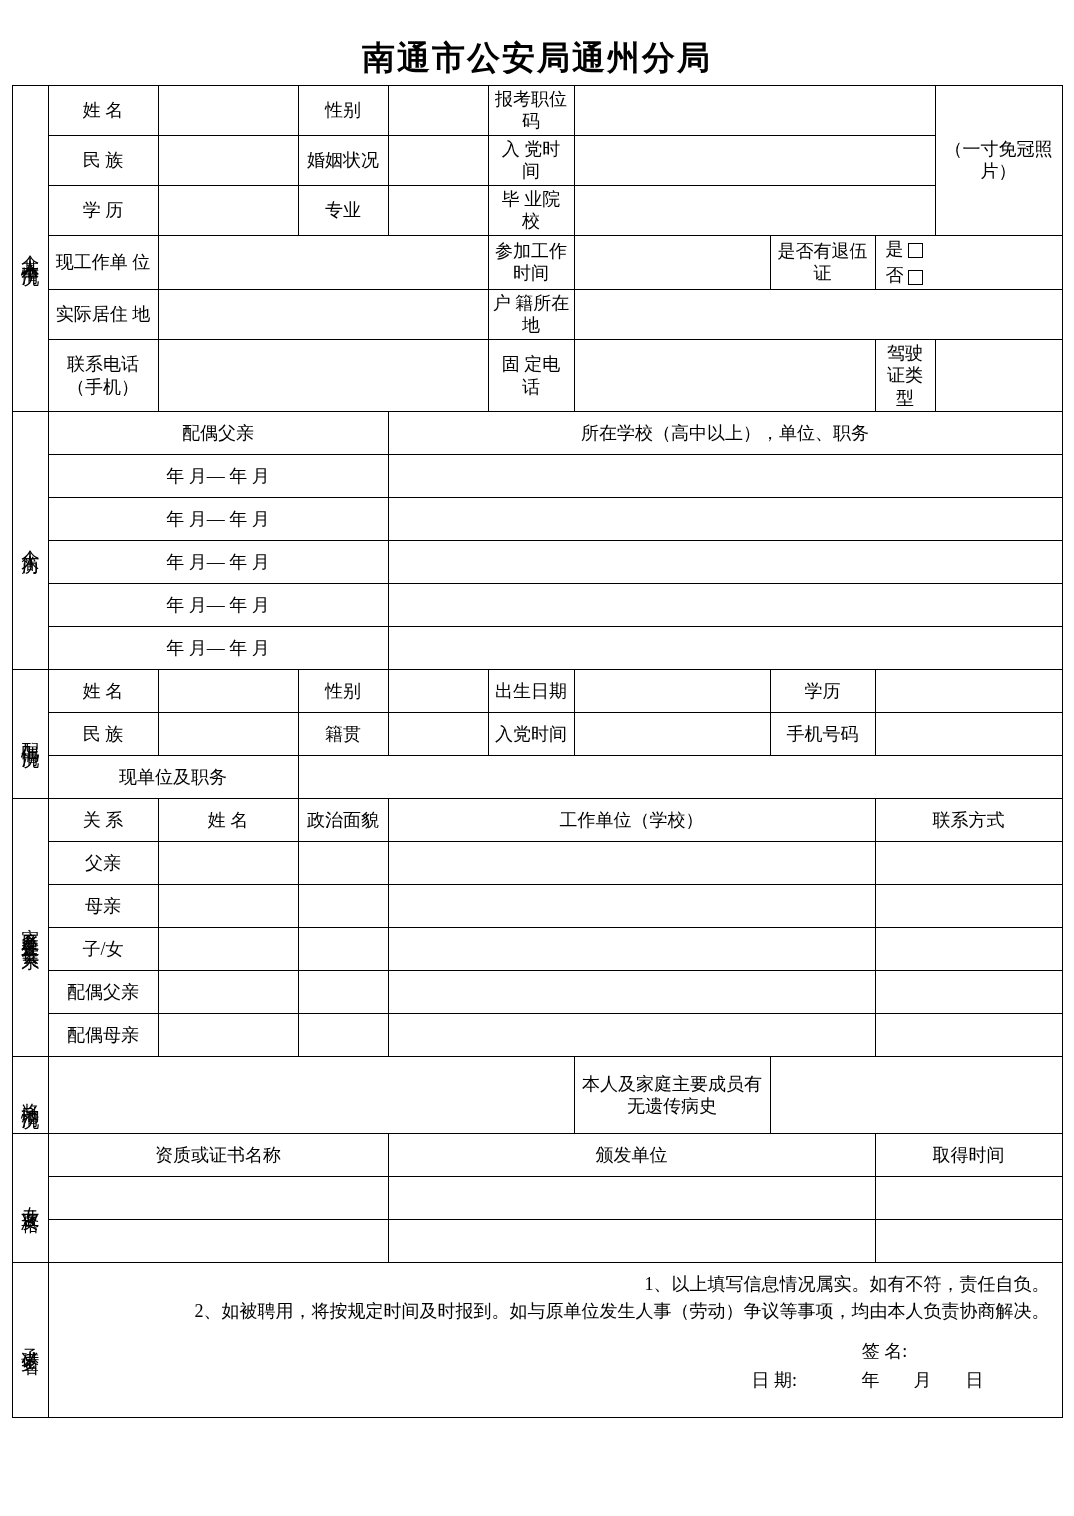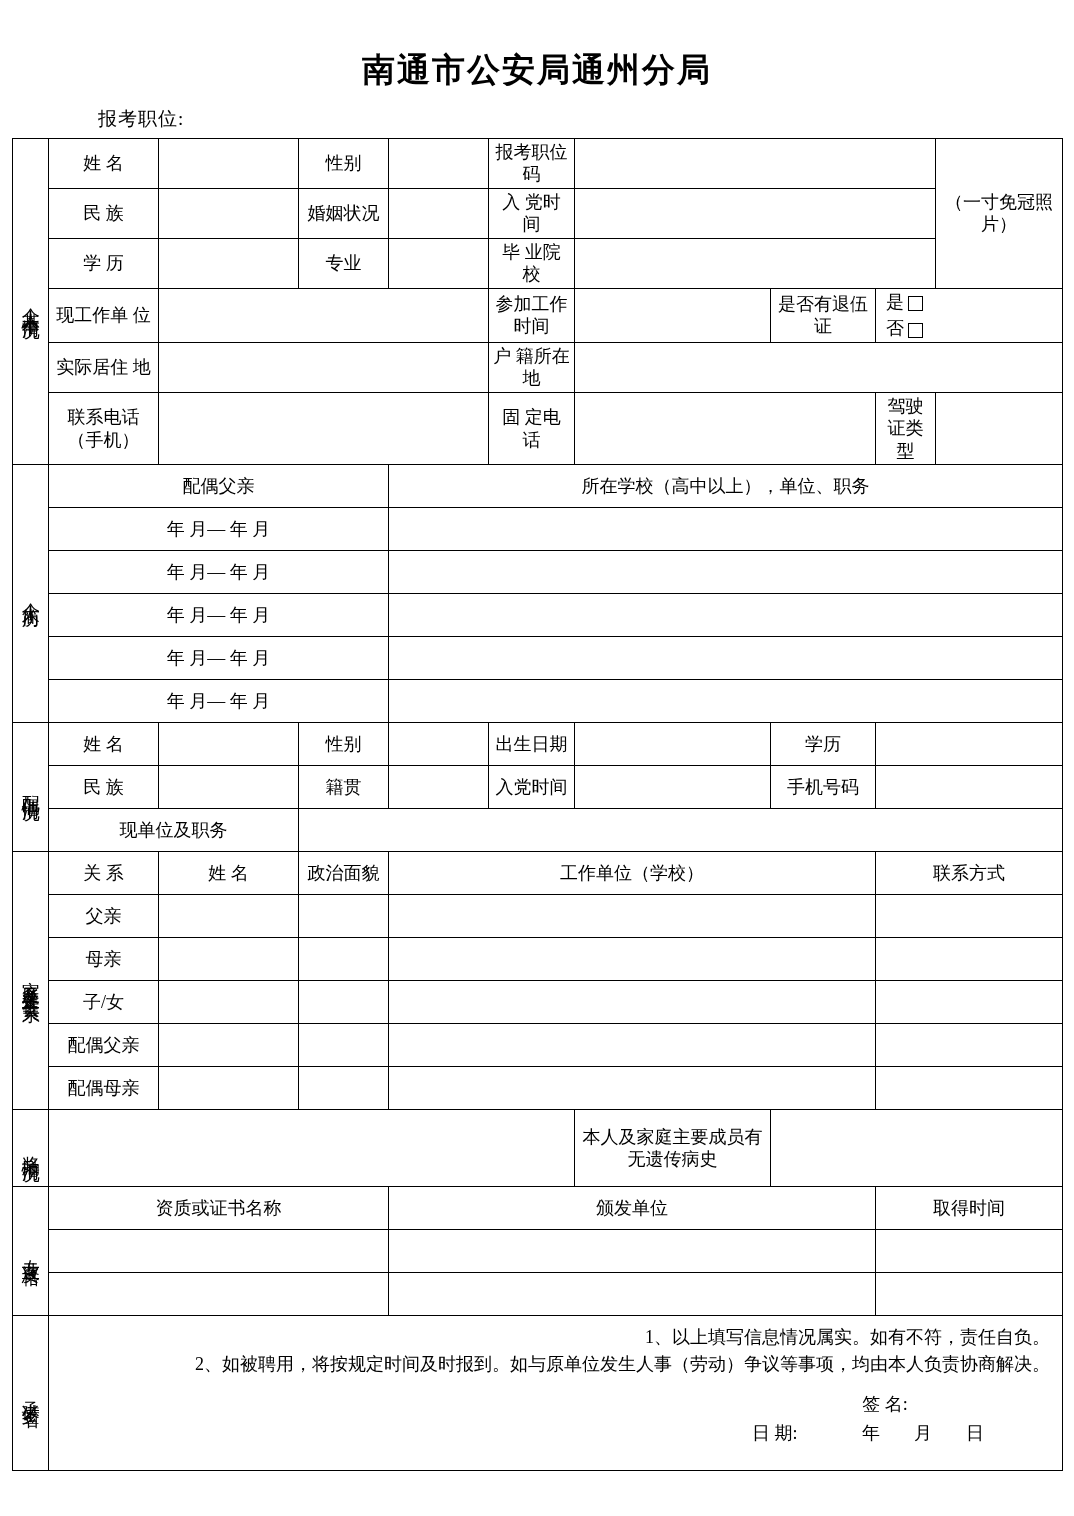--- a/index.html
+++ b/index.html
@@ -11,21 +11,21 @@
     width: 1074px;
     height: 1516px;
     font-family: "Liberation Serif", "DejaVu Serif", serif;
     color: #000;
     position: relative;
   }
   .page {
     width: 1074px;
     height: 1516px;
     box-sizing: border-box;
-    padding: 12px;
+    padding: 0;
     position: relative;
   }
   .title-block {
     text-align: center;
     padding-top: 34px;
   }
   .title-line {
     font-family: "DejaVu Serif", "Liberation Serif", serif;
     font-weight: bold;
     font-size: 33px;
@@ -107,21 +107,20 @@
 </style>
 </head>
 <body>
 
 <div class="page">
 
   <div class="title-block">
     <div class="title-line">南通市公安局通州分局</div>
   </div>
 
-  <div class="pre-row">报考职位:</div>
 
   <table class="form">
     <colgroup>
       <col style="width:36px">
       <col style="width:110px">
       <col style="width:140px">
       <col style="width:90px">
       <col style="width:100px">
       <col style="width:86px">
       <col style="width:196px">

